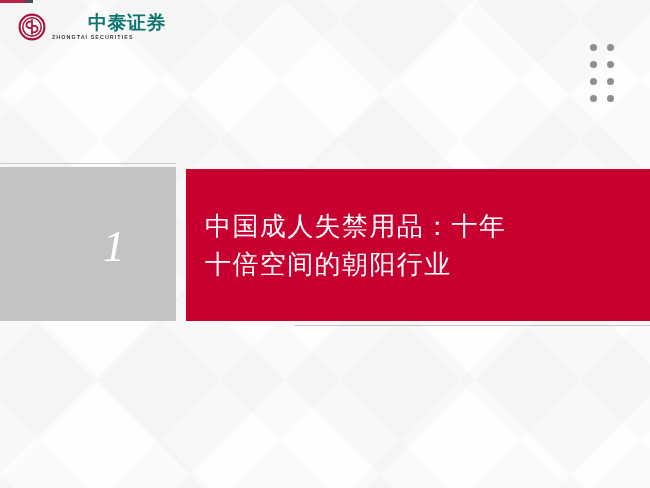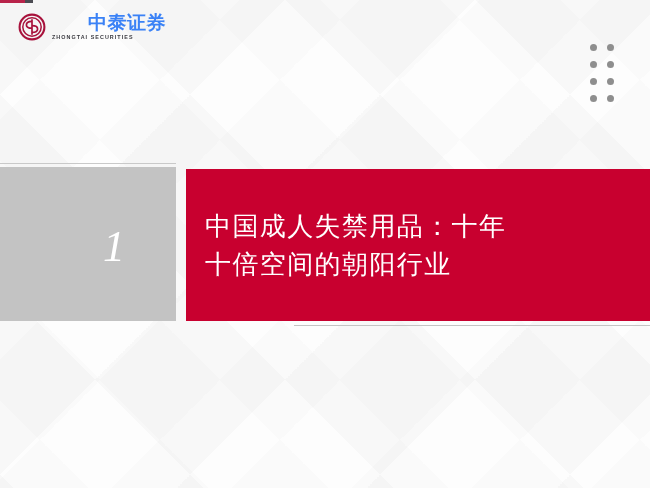--- a/index.html
+++ b/index.html
@@ -72,21 +72,21 @@
   #logo-text {
     display: flex;
     flex-direction: column;
     justify-content: center;
     line-height: 1;
   }
   #logo-cn {
     font-family: "DejaVu Sans", "Liberation Sans", sans-serif;
     font-size: 19px;
     font-weight: 700;
-    color: #3b82f6;
+    color: #0f766e;
     letter-spacing: 0.5px;
     white-space: nowrap;
     padding-left: 36px;
   }
   #logo-en {
     font-family: "Liberation Sans", sans-serif;
     font-size: 5.4px;
     font-weight: 700;
     color: #3a3a40;
     letter-spacing: 1.05px;

